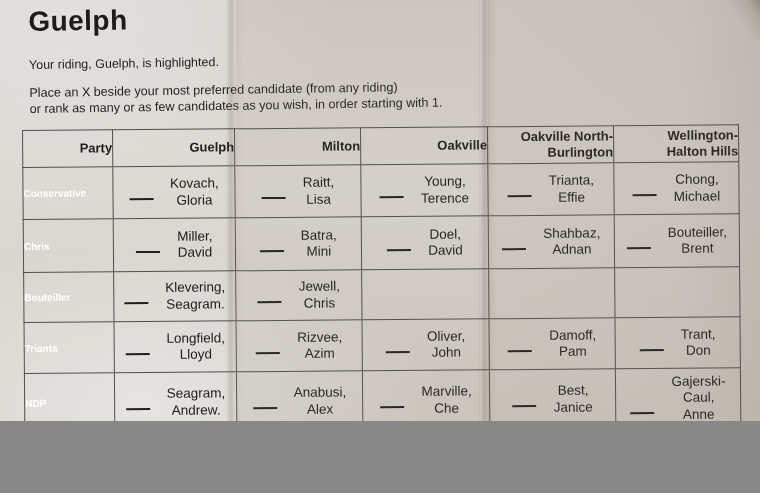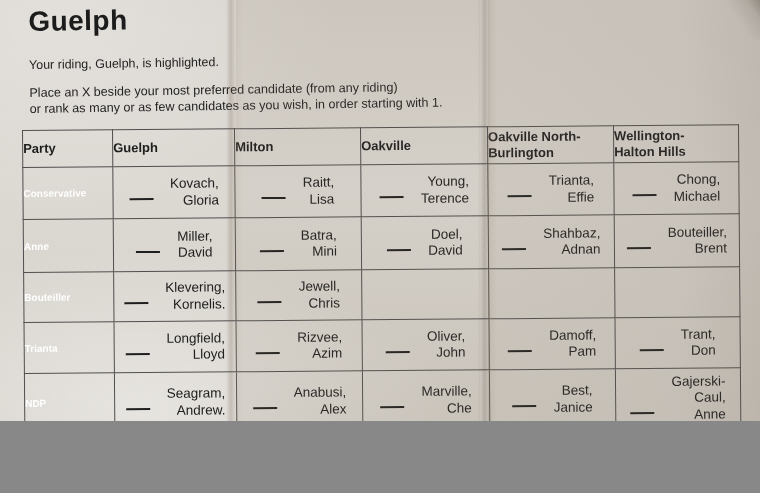--- a/index.html
+++ b/index.html
@@ -44,25 +44,25 @@
   table.ballot{
     position:absolute;left:22px;top:130px;width:716px;
     border-collapse:collapse;table-layout:fixed;
     transform:rotate(-0.45deg);transform-origin:left top;
   }
   table.ballot th, table.ballot td{border:1px solid #4f4f4f;padding:0;vertical-align:middle;}
   col.c0{width:90px;} col.c1{width:122px;} col.c2{width:126px;}
   col.c3{width:127px;} col.c4{width:126px;} col.c5{width:125px;}
   tr.hrow{height:37px;}
   tr.r0{height:52px;} tr.r1{height:53px;} tr.r2{height:50px;} tr.r3{height:51px;} tr.r4{height:60px;}
-  th .th-txt{display:block;text-align:left;font-size:13px;font-weight:700;line-height:16px;white-space:pre-line;color:#1e1e1e;}
+  th .th-txt{display:block;text-align:right;font-size:13px;font-weight:700;line-height:16px;white-space:pre-line;color:#1e1e1e;}
   td.party{font-size:10px;font-weight:700;padding-left:7px;color:#ffffff;border-radius:8px;}
   td.cand .cand-wrap{display:flex;align-items:flex-end;justify-content:center;gap:17px;}
   .blank-line{display:inline-block;width:24px;height:2px;background:#1f1f1f;margin-bottom:9px;flex:0 0 auto;}
-  .nm{display:inline-block;white-space:pre-line;text-align:right;font-size:13.5px;line-height:16.5px;color:#202020;}
+  .nm{display:inline-block;white-space:pre-line;text-align:center;font-size:13.5px;line-height:16.5px;color:#202020;}
 </style>
 </head>
 <body>
 
 <div class="photo">
 
   <div class="paper-base"></div>
 
   <div class="content">
 
@@ -141,21 +141,21 @@
             </td>
           <td class="cand">
               <div class="cand-wrap">
                 <span class="blank-line"></span>
                 <span class="nm">Chong,
 Michael</span>
               </div>
             </td>
         </tr>
         <tr class="r1">
-          <td class="party">Anne</td>
+          <td class="party">Chris</td>
           <td class="cand">
               <div class="cand-wrap">
                 <span class="blank-line"></span>
                 <span class="nm">Miller,
 David</span>
               </div>
             </td>
           <td class="cand">
               <div class="cand-wrap">
                 <span class="blank-line"></span>
@@ -184,21 +184,21 @@
 Brent</span>
               </div>
             </td>
         </tr>
         <tr class="r2">
           <td class="party">Bouteiller</td>
           <td class="cand">
               <div class="cand-wrap">
                 <span class="blank-line"></span>
                 <span class="nm">Klevering,
-Kornelis.</span>
+Seagram.</span>
               </div>
             </td>
           <td class="cand">
               <div class="cand-wrap">
                 <span class="blank-line"></span>
                 <span class="nm">Jewell,
 Chris</span>
               </div>
             </td>
           <td class="cand"></td>

